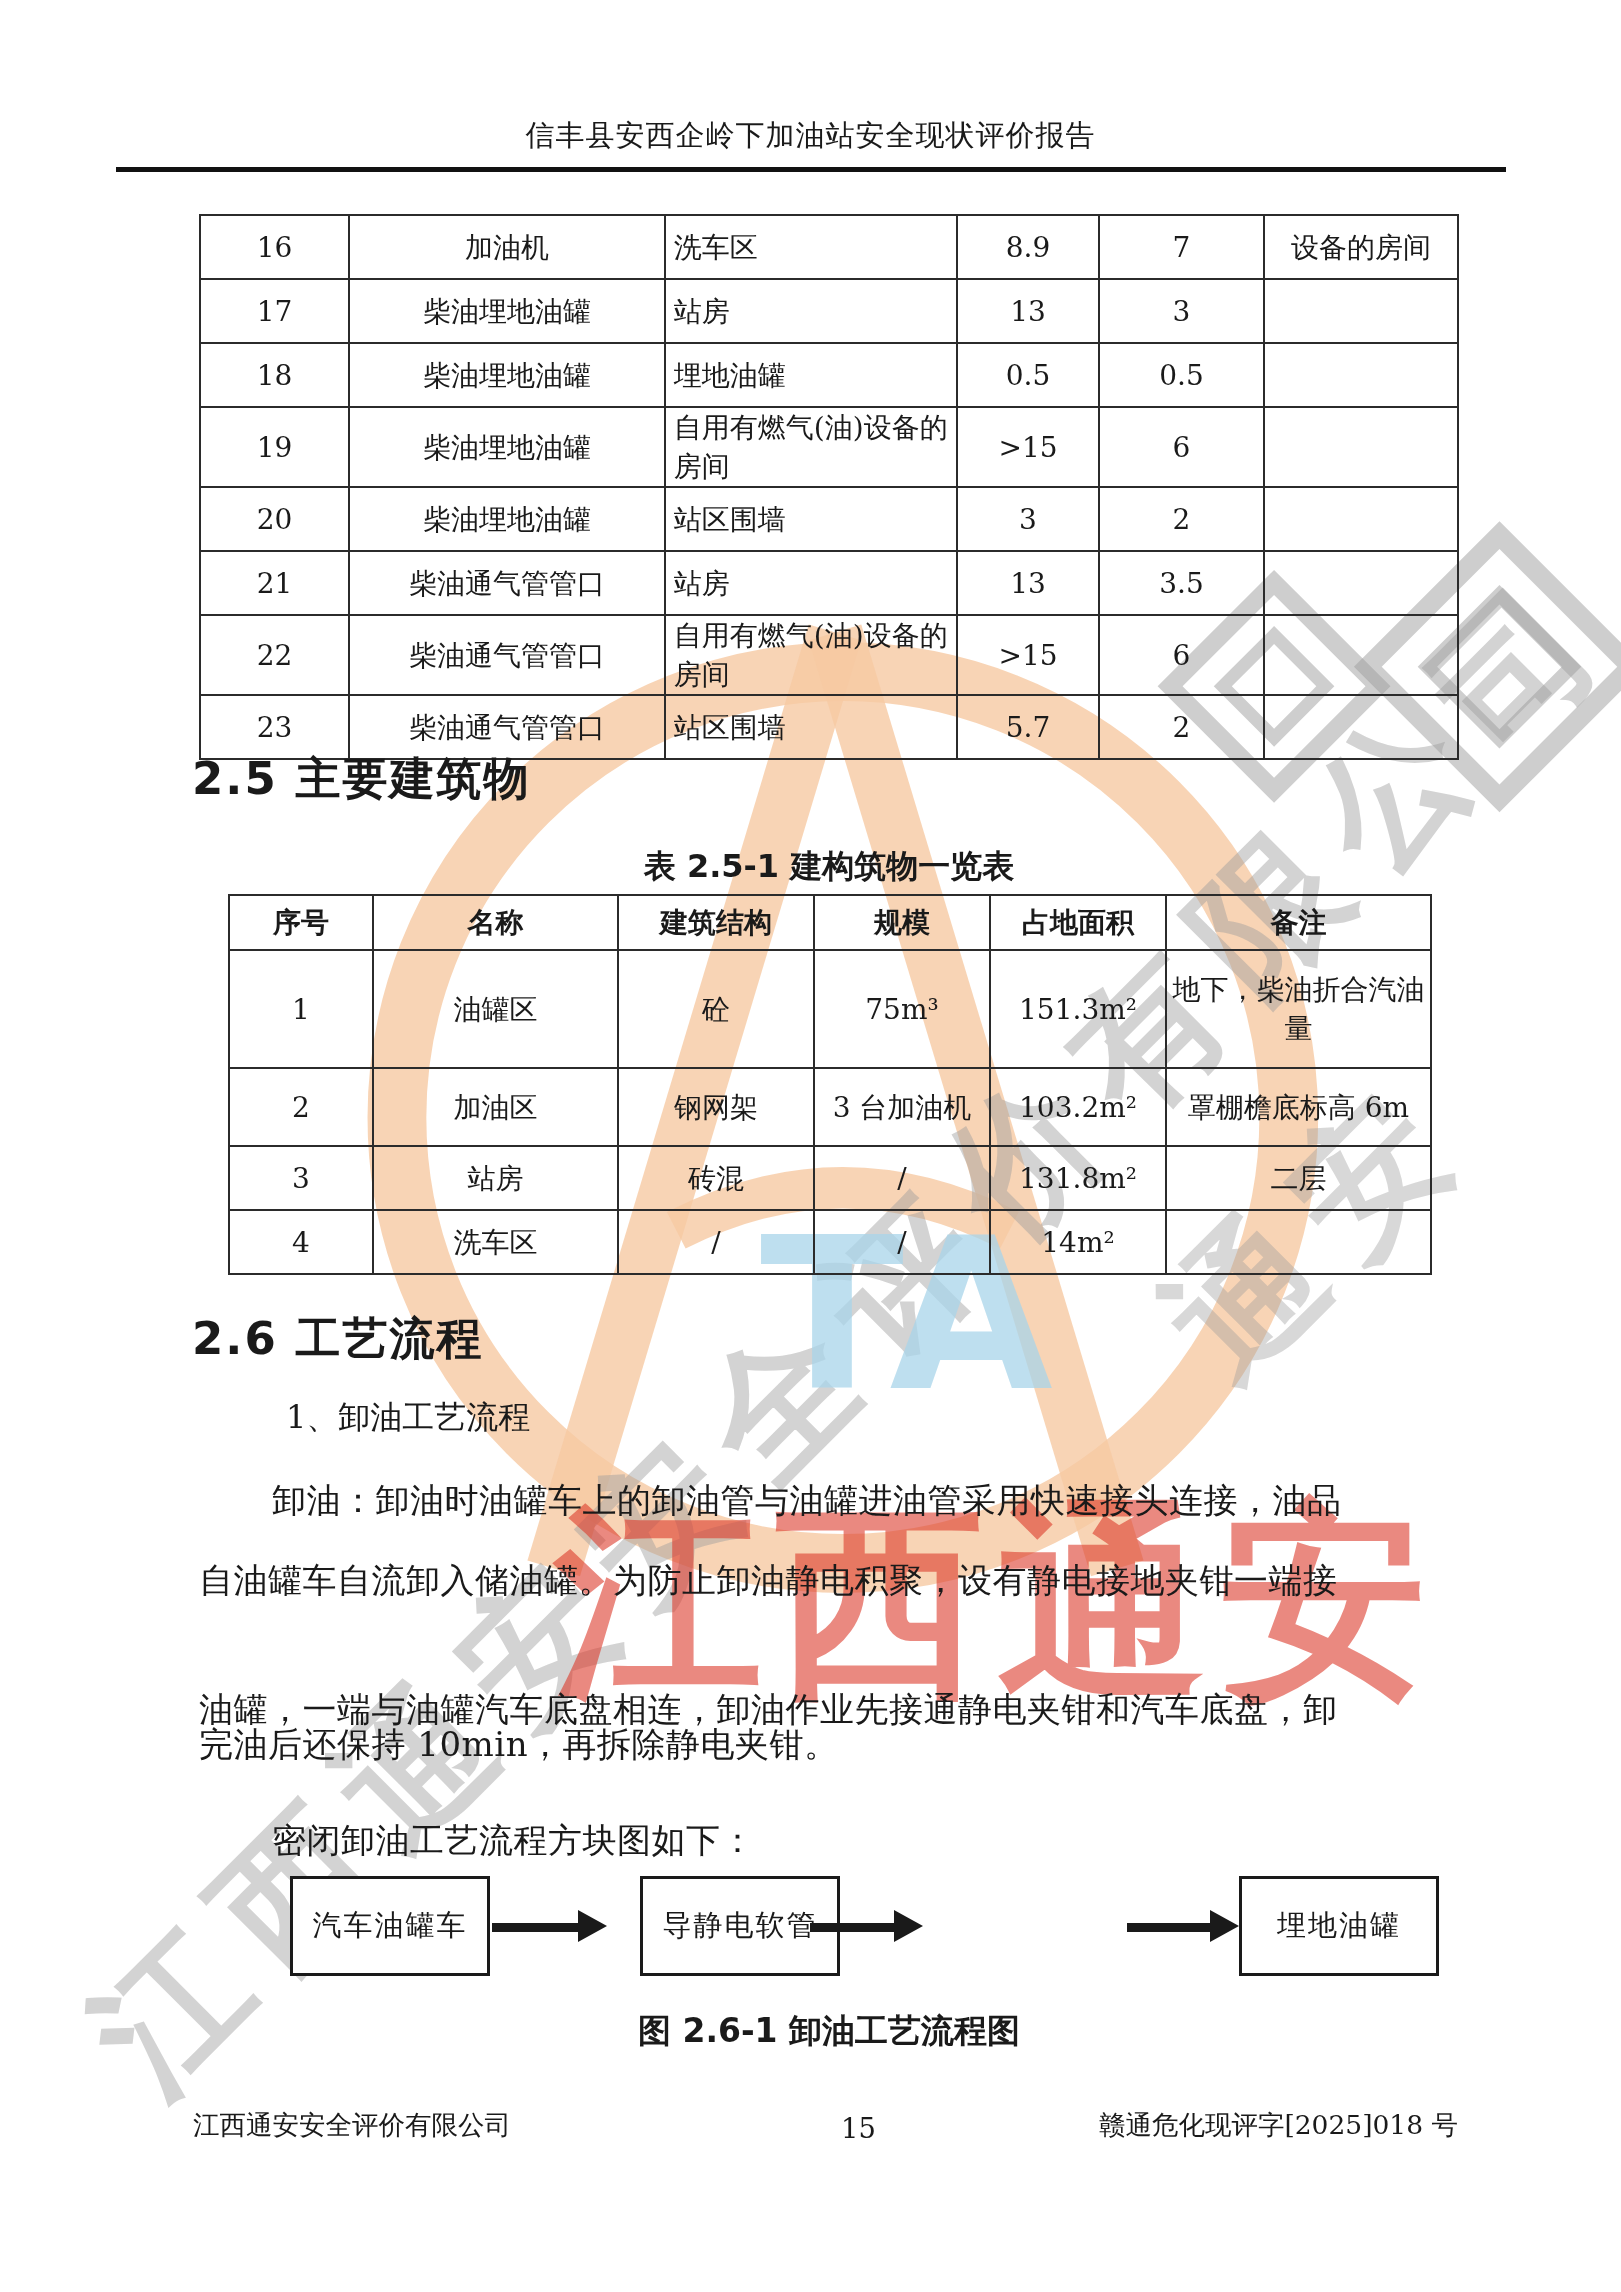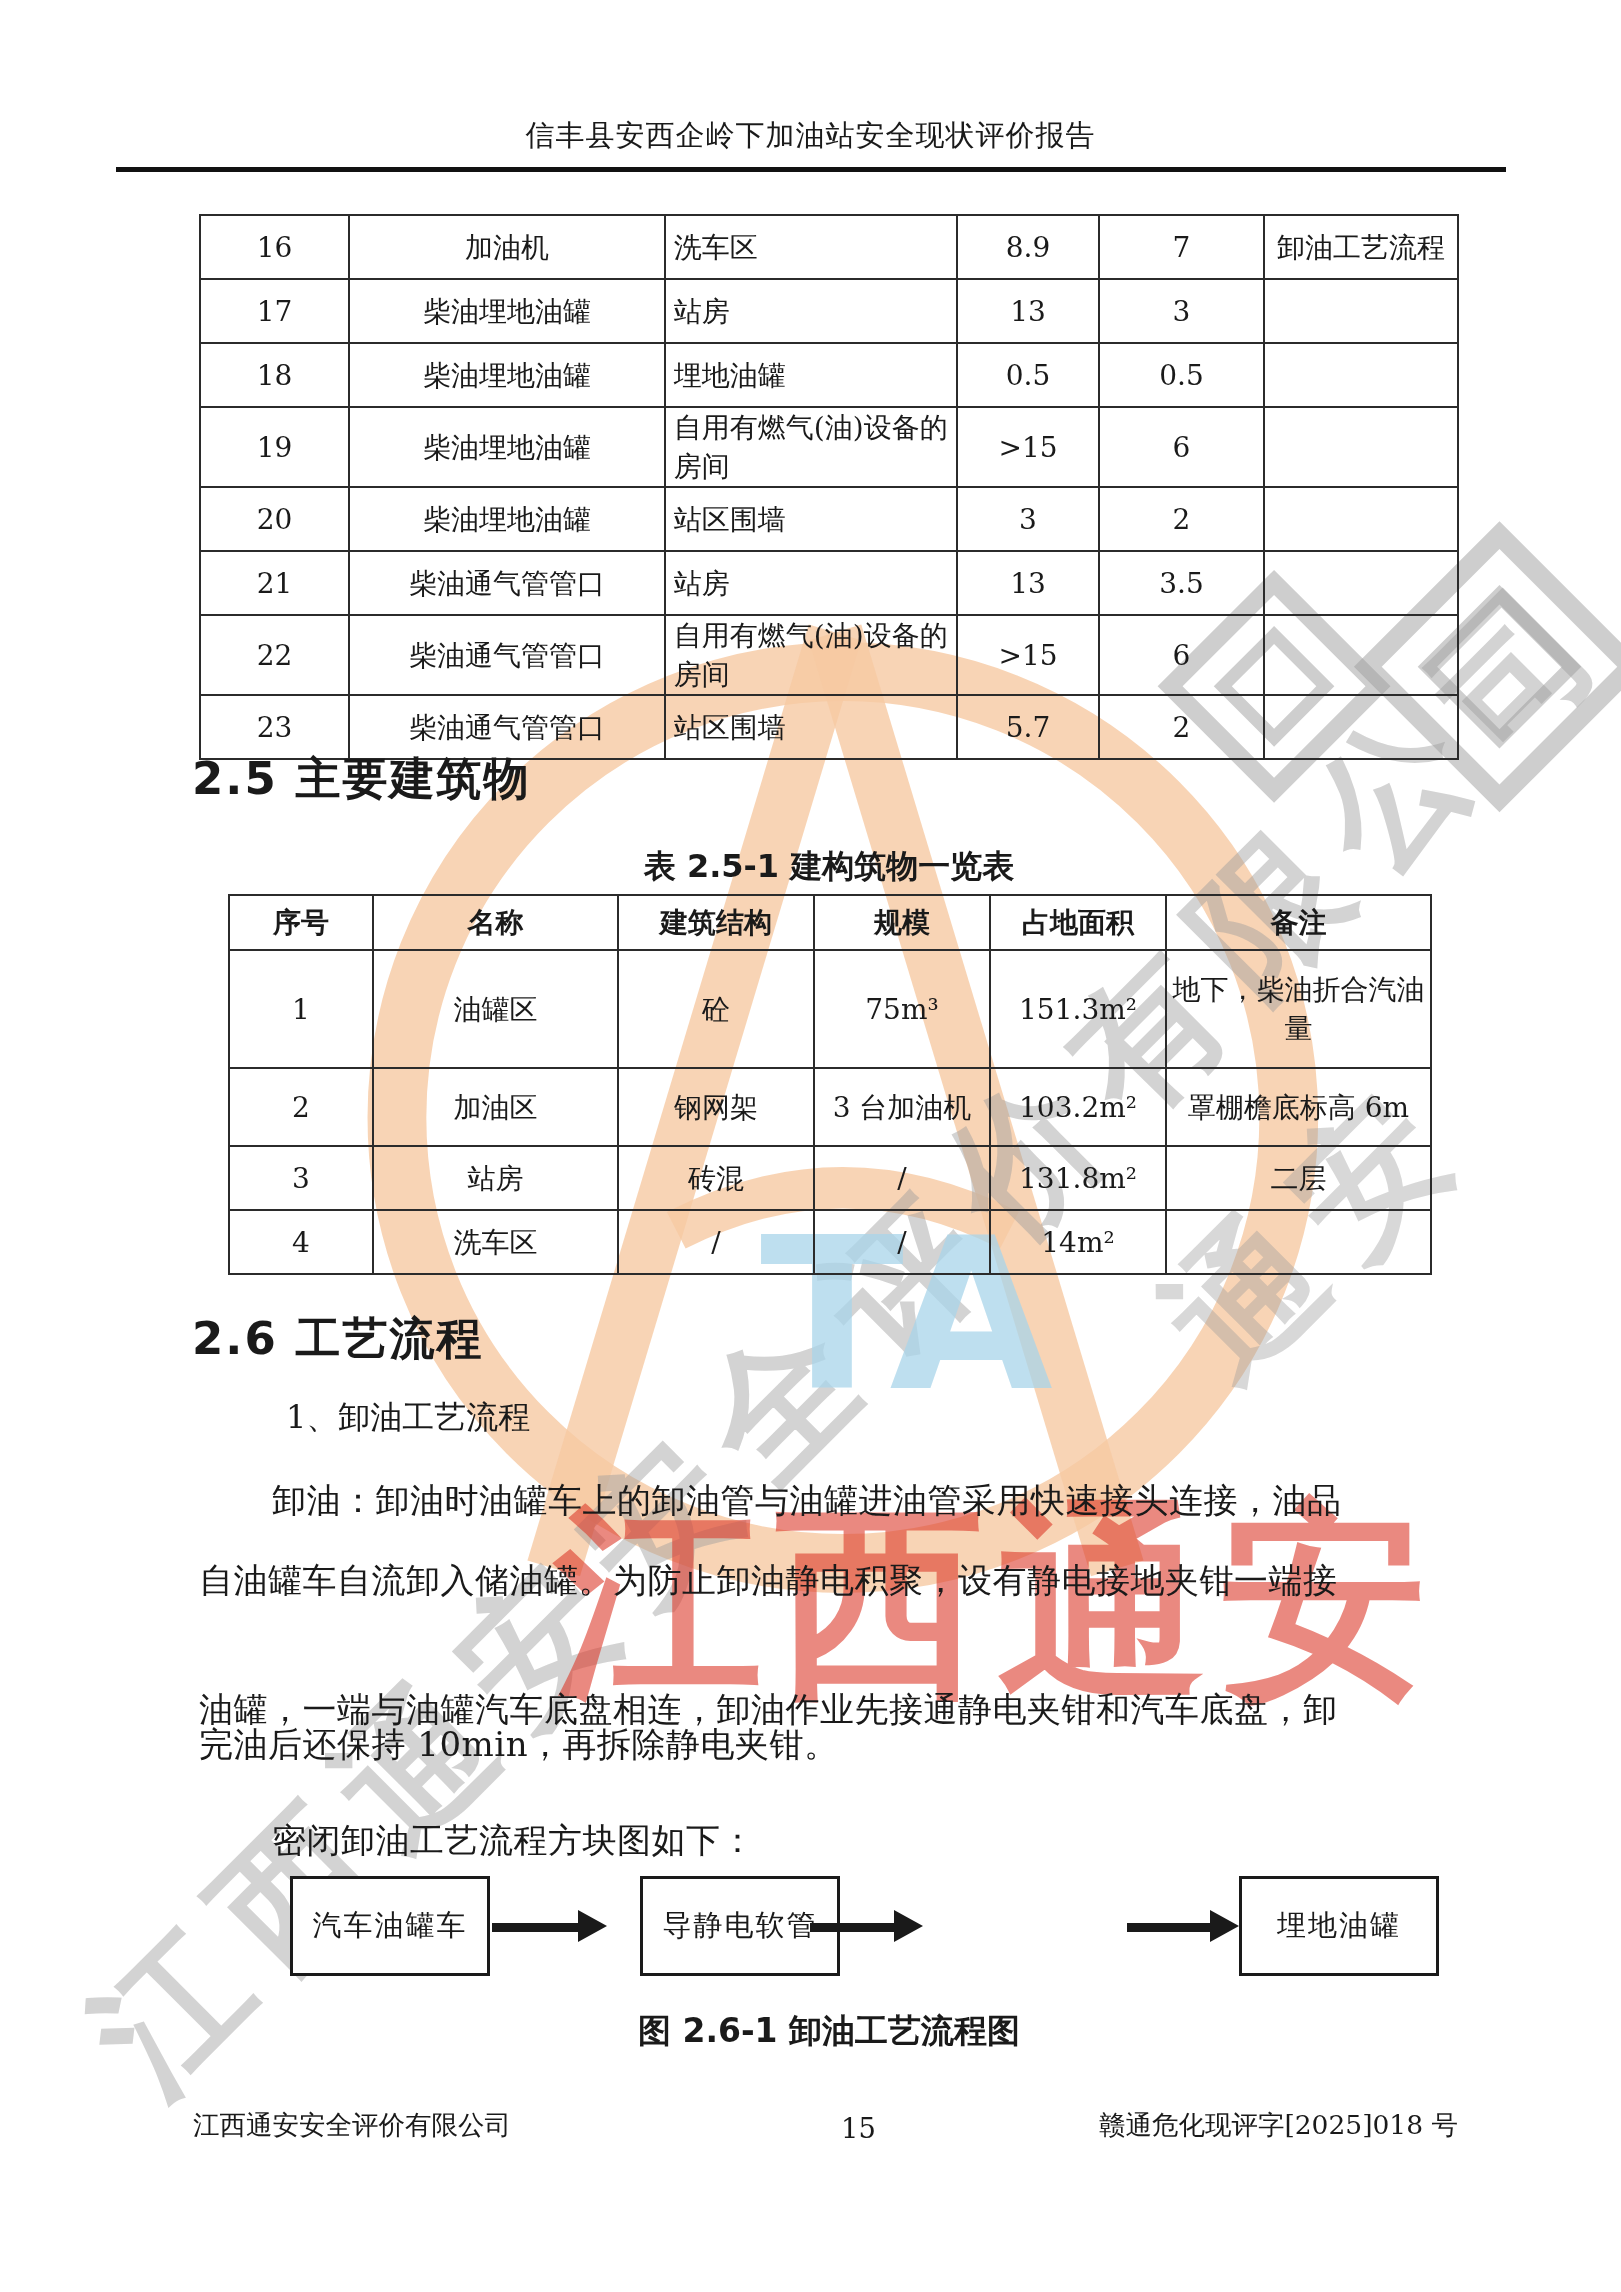--- a/index.html
+++ b/index.html
@@ -160,21 +160,21 @@
           <col style="width:165px">
           <col style="width:194px">
       </colgroup>
       <tbody>
         <tr>
           <td>16</td>
           <td>加油机</td>
           <td class="cell-left">洗车区</td>
           <td>8.9</td>
           <td>7</td>
-          <td>卸油工艺流程</td>
+          <td>设备的房间</td>
         </tr>
         <tr>
           <td>17</td>
           <td>柴油埋地油罐</td>
           <td class="cell-left">站房</td>
           <td>13</td>
           <td>3</td>
           <td></td>
         </tr>
         <tr>

